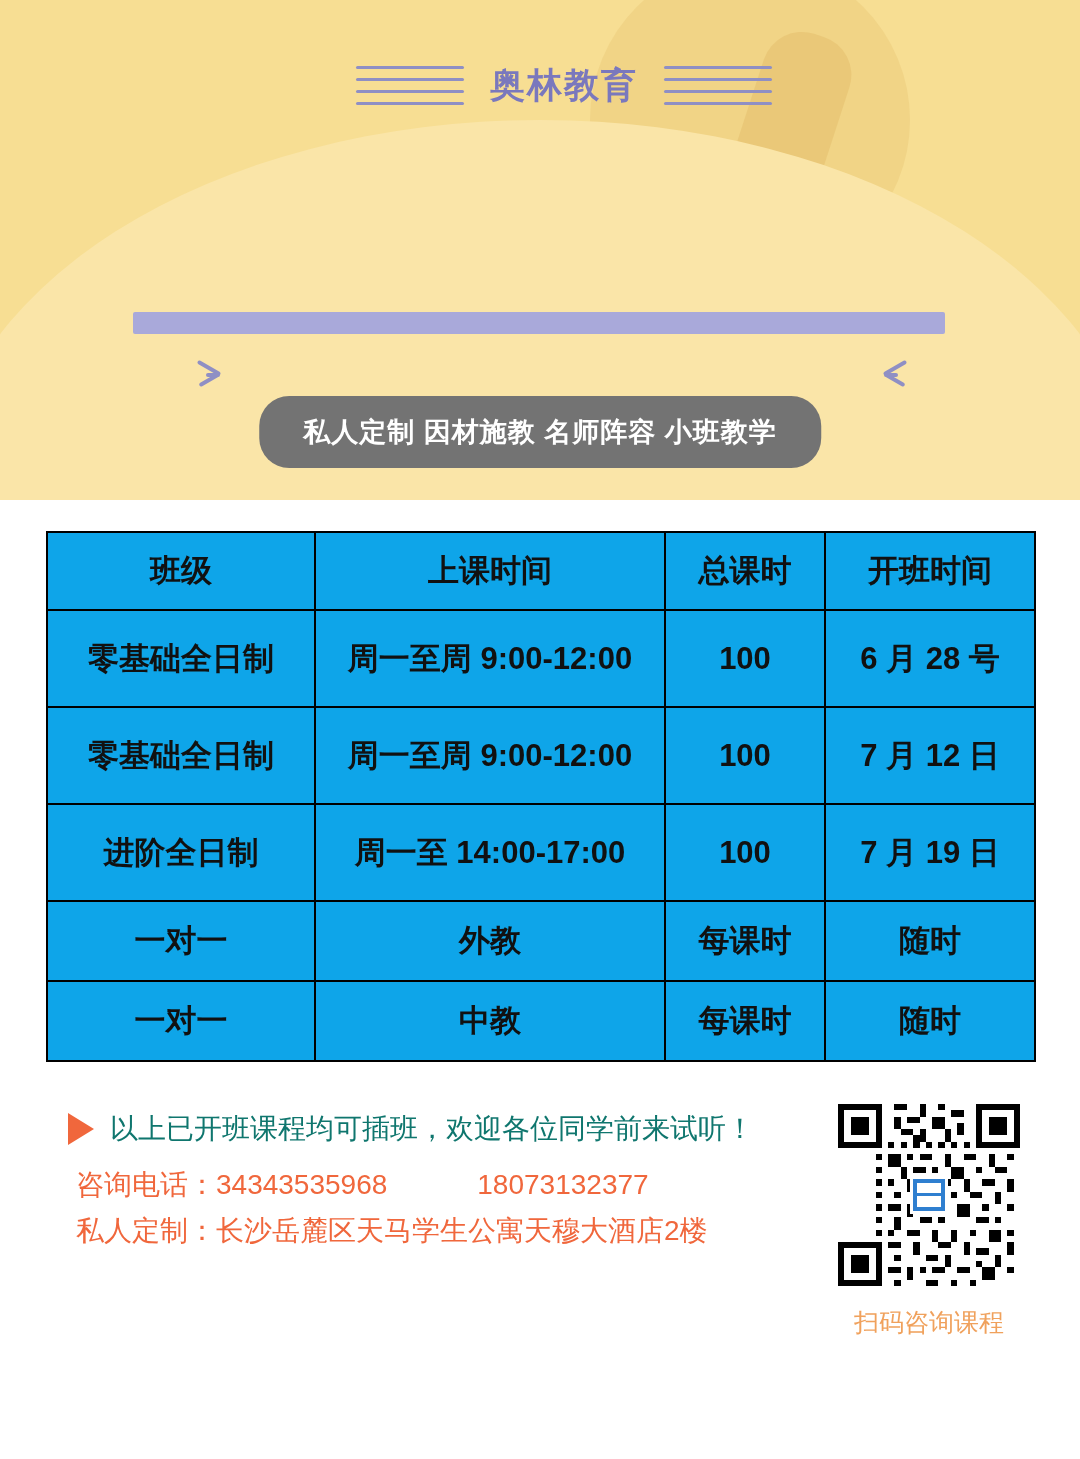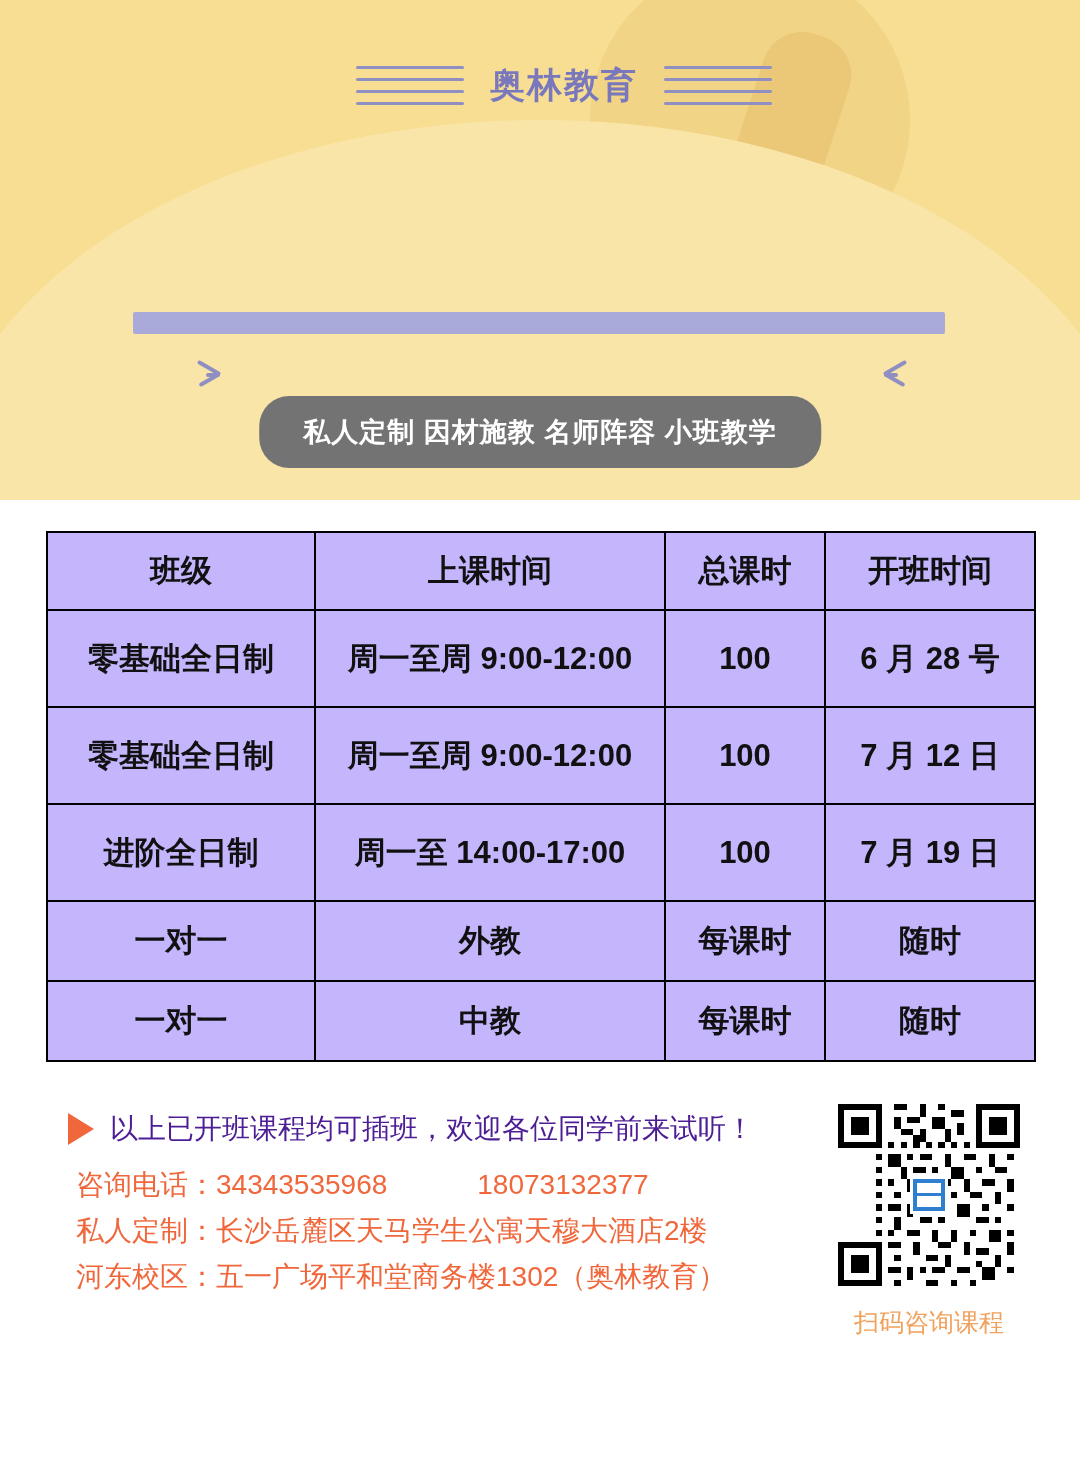--- a/index.html
+++ b/index.html
@@ -157,21 +157,21 @@
   }
 
   
   .schedule {
     position: absolute;
     left: 46px;
     top: 531px;
     width: 988px;
     border-collapse: collapse;
     table-layout: fixed;
-    background: #c4b5fd;
+    background: #0ea5e9;
   }
   .schedule td {
     border: 2px solid #000000;
     text-align: center;
     font-size: 31px;
     font-weight: bold;
     color: #111111;
     padding: 0;
     height: 78px;
     white-space: nowrap;
@@ -201,21 +201,21 @@
   }
   .play-icon {
     width: 0;
     height: 0;
     border-left: 26px solid #f0673c;
     border-top: 16px solid transparent;
     border-bottom: 16px solid transparent;
   }
   .note-text {
     font-size: 28px;
-    color: #4c1d95;
+    color: #0f766e;
     font-weight: 500;
     white-space: nowrap;
   }
   .contact {
     position: absolute;
     left: 76px;
     top: 72px;
     color: #f0673c;
     font-size: 28px;
     line-height: 46px;
@@ -341,23 +341,20 @@
       <span class="play-icon"></span>
       <span class="note-text">以上已开班课程均可插班，欢迎各位同学前来试听！</span>
     </div>
 
     <div class="contact">
       <div class="row">
         <span>咨询电话：</span><span>34343535968</span><span class="phone2">18073132377</span>
       </div>
       <div class="row">
         <span>私人定制：</span><span>长沙岳麓区天马学生公寓天穆大酒店2楼</span>
-      </div>
-      <div class="row">
-        <span>河东校区：</span><span>五一广场平和堂商务楼1302（奥林教育）</span>
       </div>
     </div>
 
     <div class="qr-wrap">
       <div class="qr">
         <svg width="182" height="182" viewBox="0 0 29 29" shape-rendering="crispEdges" aria-hidden="true">
           <rect width="29" height="29" fill="#ffffff"></rect>
           <g fill="#000000">
 
             <rect x="0" y="0" width="7" height="1"></rect>

